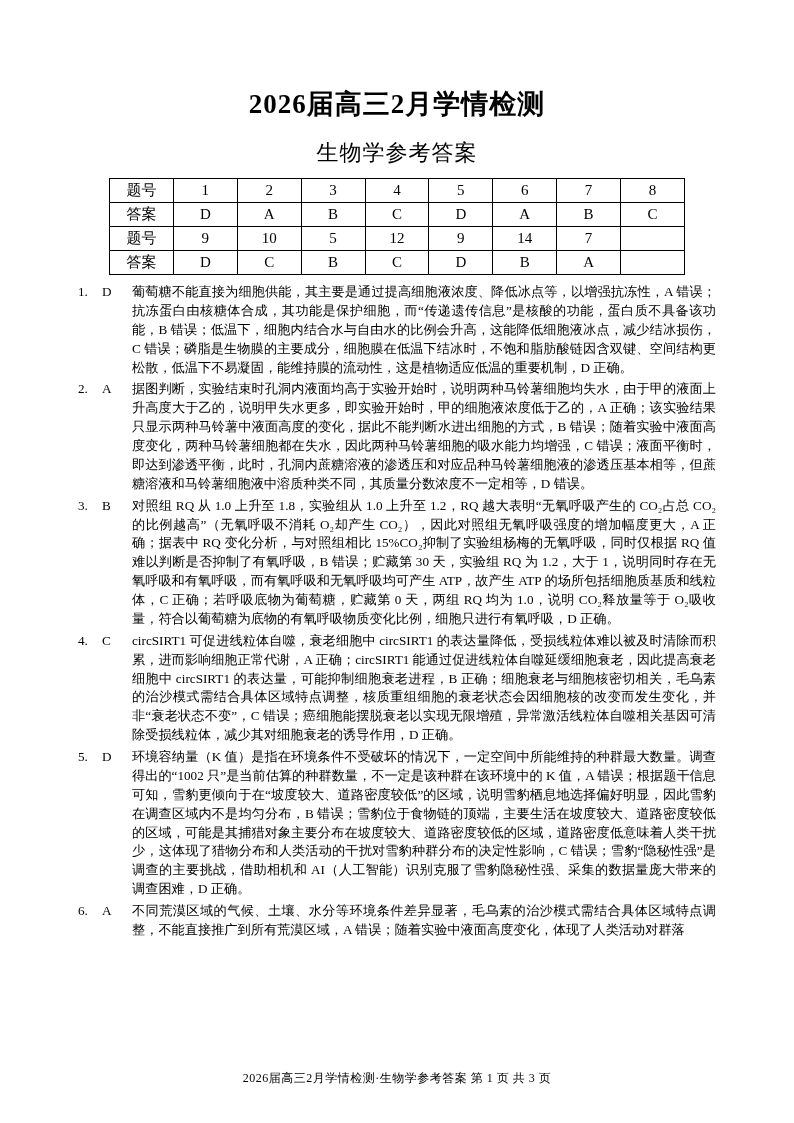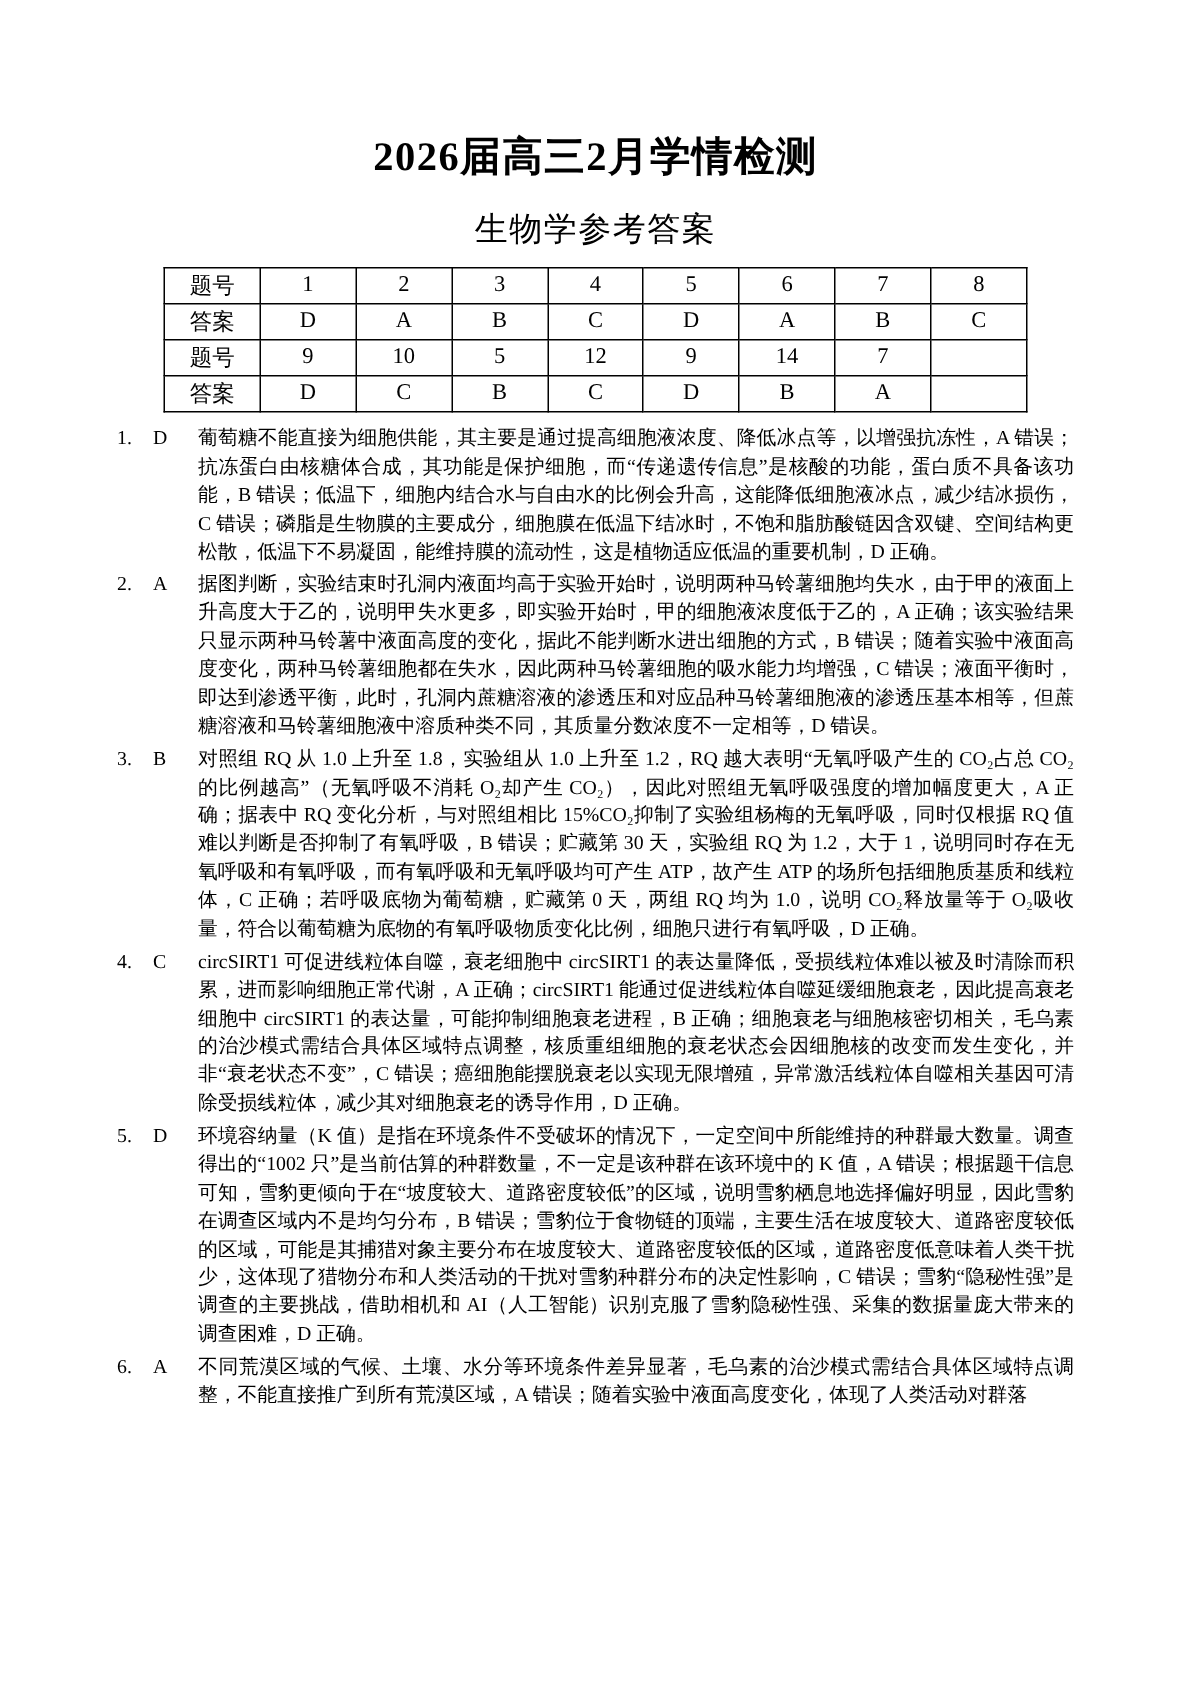--- a/index.html
+++ b/index.html
@@ -111,14 +111,15 @@
       <span class="ans">D</span>
       <div class="text">环境容纳量（K 值）是指在环境条件不受破坏的情况下，一定空间中所能维持的种群最大数量。调查得出的“1002 只”是当前估算的种群数量，不一定是该种群在该环境中的 K 值，A 错误；根据题干信息可知，雪豹更倾向于在“坡度较大、道路密度较低”的区域，说明雪豹栖息地选择偏好明显，因此雪豹在调查区域内不是均匀分布，B 错误；雪豹位于食物链的顶端，主要生活在坡度较大、道路密度较低的区域，可能是其捕猎对象主要分布在坡度较大、道路密度较低的区域，道路密度低意味着人类干扰少，这体现了猎物分布和人类活动的干扰对雪豹种群分布的决定性影响，C 错误；雪豹“隐秘性强”是调查的主要挑战，借助相机和 AI（人工智能）识别克服了雪豹隐秘性强、采集的数据量庞大带来的调查困难，D 正确。</div>
     </div>
     <div class="exp">
       <span class="num">6.</span>
       <span class="ans">A</span>
       <div class="text">不同荒漠区域的气候、土壤、水分等环境条件差异显著，毛乌素的治沙模式需结合具体区域特点调整，不能直接推广到所有荒漠区域，A 错误；随着实验中液面高度变化，体现了人类活动对群落</div>
     </div>
   </div>
 
+  <div class="footer">2026届高三2月学情检测·生物学参考答案  第 1 页  共 3 页</div>
 
 </div>
 
 </body></html>

